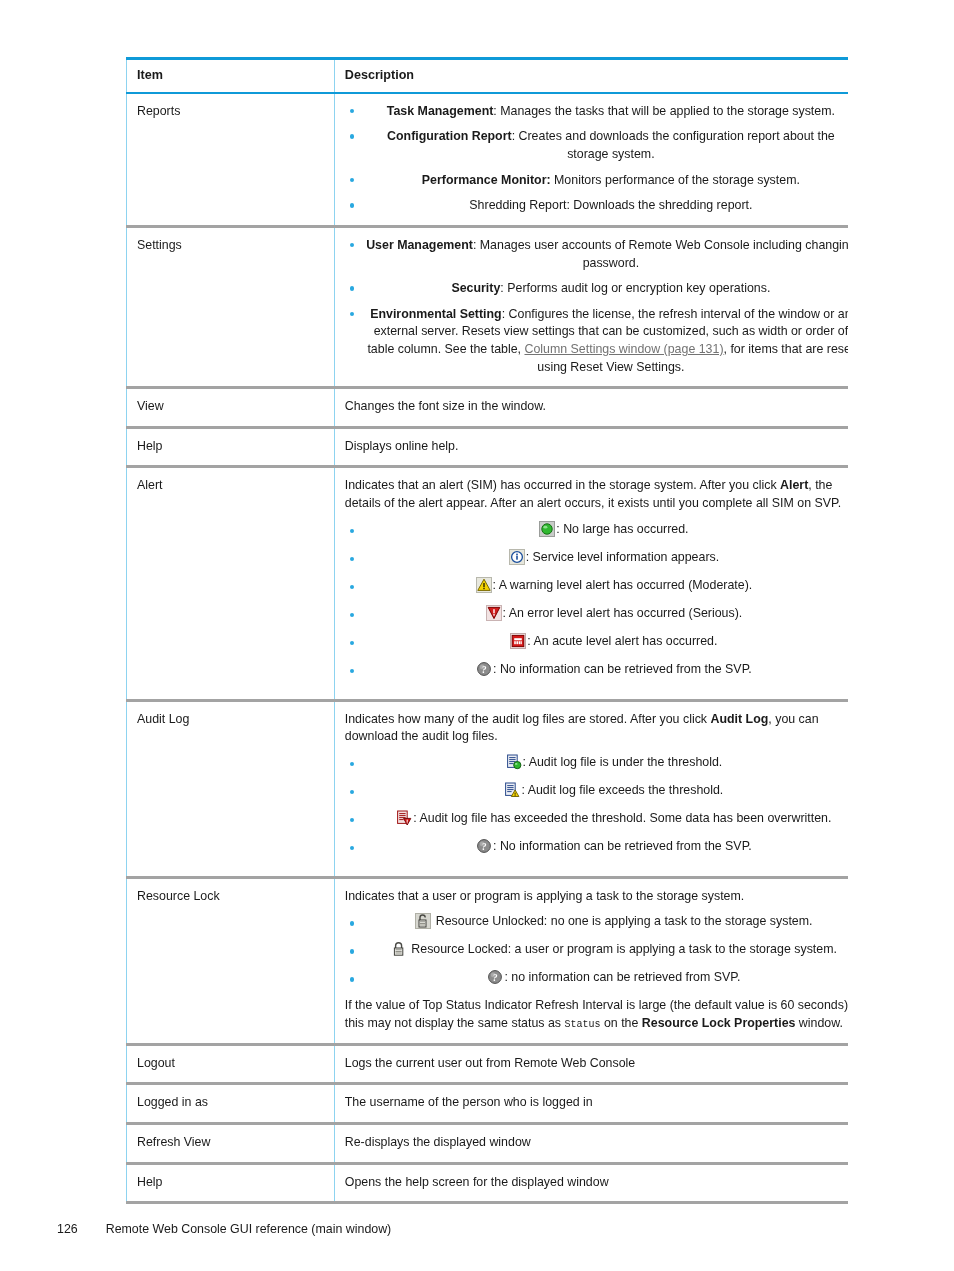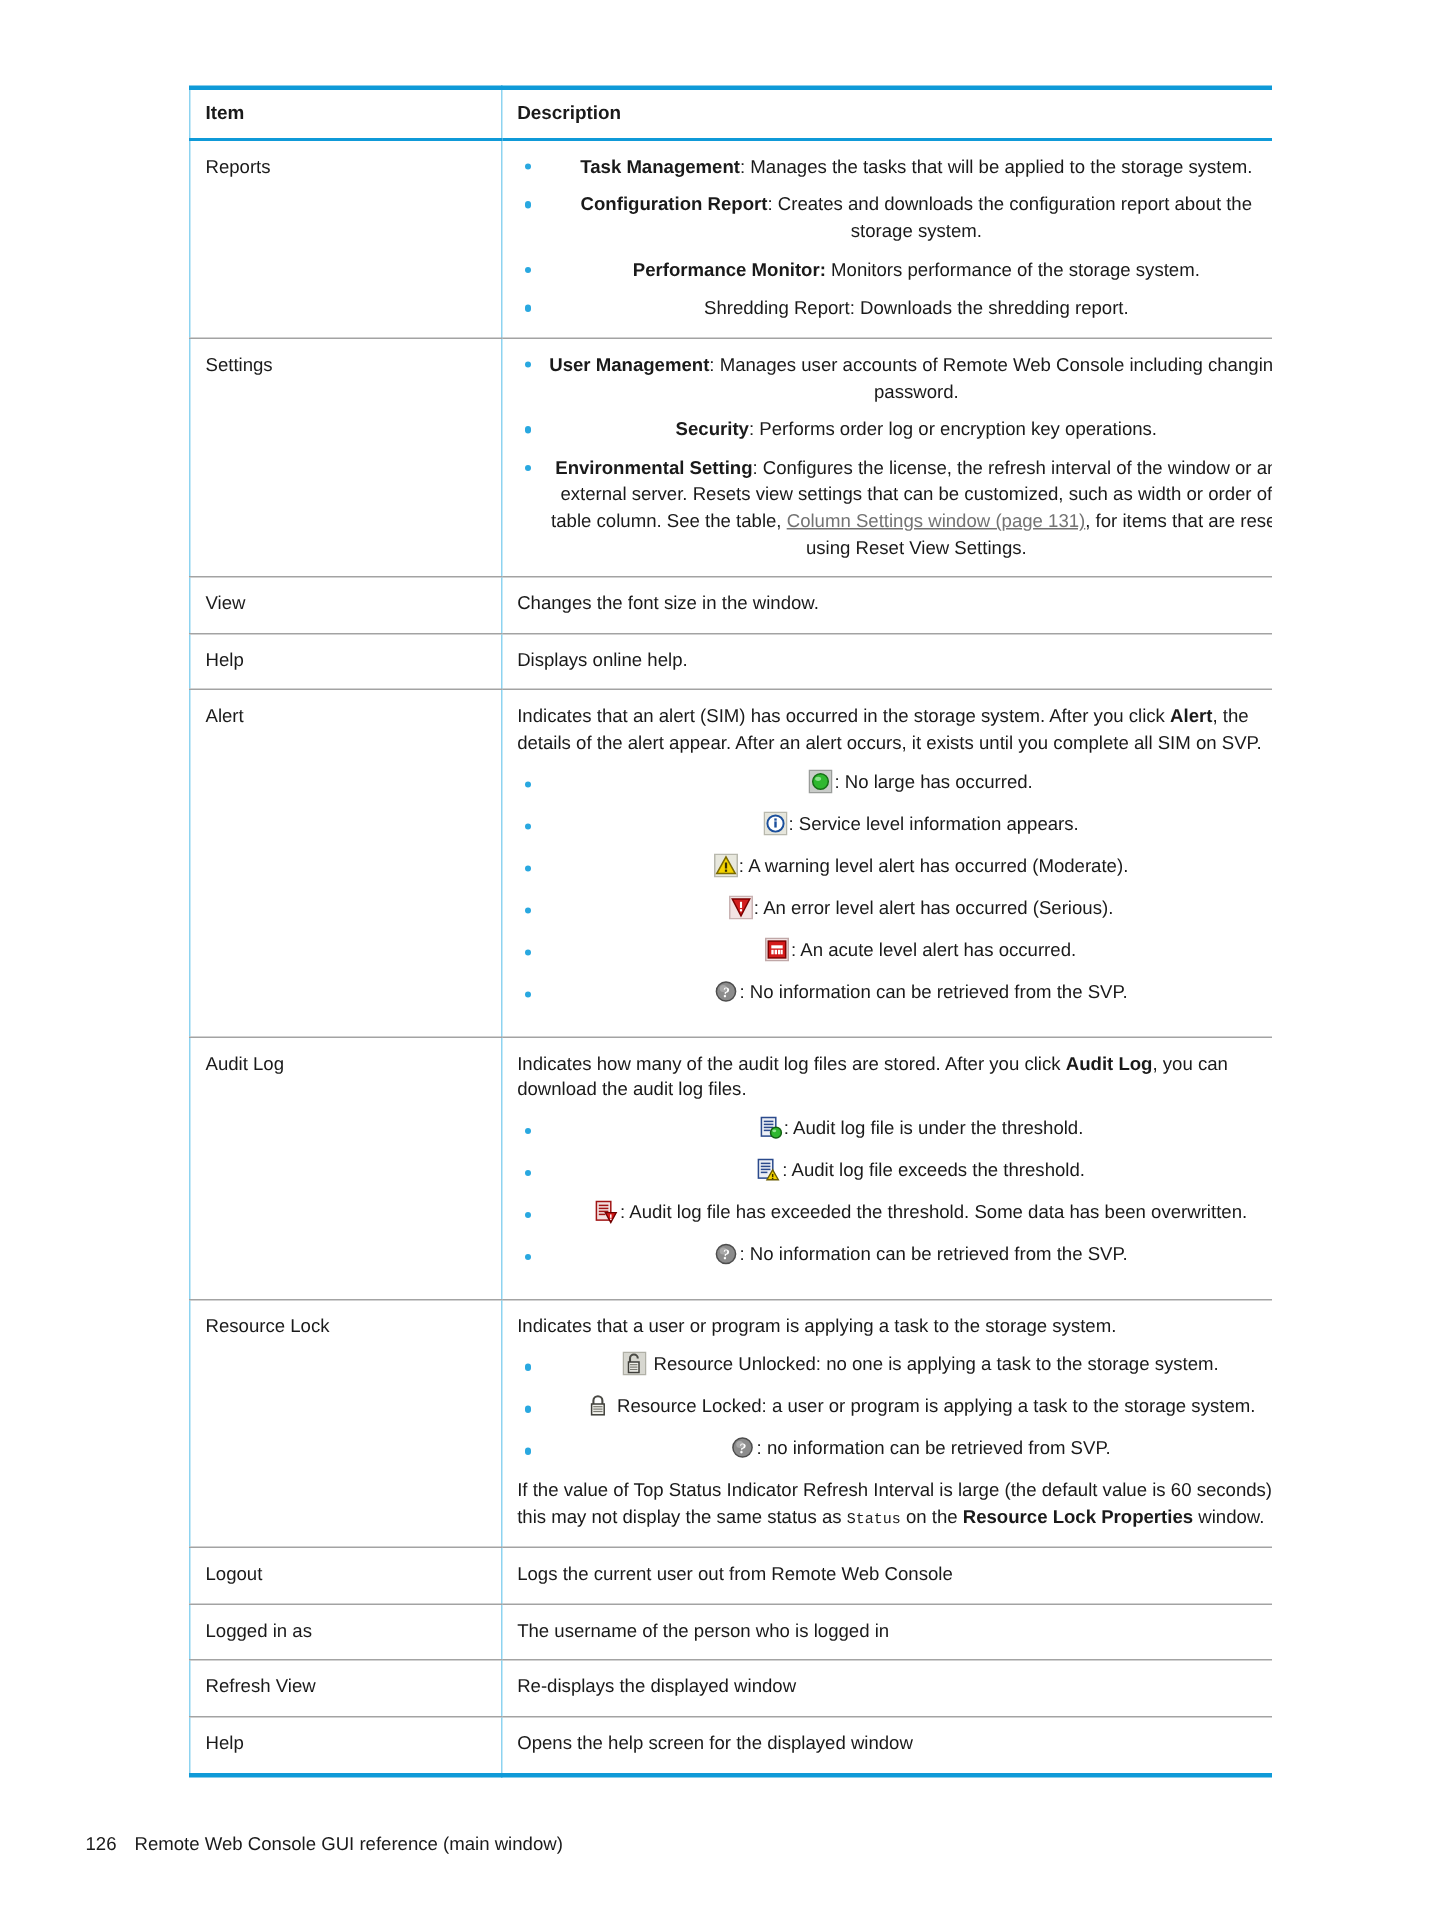--- a/index.html
+++ b/index.html
@@ -23,21 +23,21 @@
     border-collapse: collapse;
     border-top: 3px solid #0f9ad8;
     border-bottom: 3px solid #0f9ad8;
     border-left: 1px solid #8dd3f0;
     border-right: 1px solid #8dd3f0;
   }
   .ref-table td, .ref-table th {
     vertical-align: top;
     text-align: left;
     padding: 9px 10px 10px 10px;
-    border-bottom: 1px solid #a3a3a3;
+    border-bottom: 3px solid #a3a3a3;
     border-right: 1px solid #8dd3f0;
     font-size: 12.4px;
     line-height: 1.42;
     color: #1a1a1a;
     font-weight: normal;
   }
   .ref-table td:last-child, .ref-table th:last-child { border-right: none; }
   .ref-table thead th {
     font-weight: bold;
     border-bottom: 2px solid #0f9ad8;
@@ -92,21 +92,21 @@
 
   .trailing-para { margin-top: 9px; }
 
   .footer {
     position: absolute;
     left: 57px;
     top: 1222px;
     font-size: 12.4px;
     color: #1a1a1a;
   }
-  .footer .pgnum { margin-right: 12px; }
+  .footer .pgnum { margin-right: 28px; }
 </style>
 </head>
 <body>
 
 <div class="page">
 
   <table class="ref-table">
     <thead>
       <tr>
         <th class="col-item">Item</th>
@@ -125,21 +125,21 @@
             <li><span>Shredding Report: Downloads the shredding report.</span></li>
           </ul>
         </td>
       </tr>
 
       <tr>
         <td class="rowhead">Settings</td>
         <td>
           <ul class="blist">
             <li><b>User Management</b><span>: Manages user accounts of Remote Web Console including changing password.</span></li>
-            <li><b>Security</b><span>: Performs order log or encryption key operations.</span></li>
+            <li><b>Security</b><span>: Performs audit log or encryption key operations.</span></li>
             <li><b>Environmental Setting</b><span>: Configures the license, the refresh interval of the window or an external server. Resets view settings that can be customized, such as width or order of table column. See the table, </span><a class="link" href="#">Column Settings window (page 131)</a><span>, for items that are reset using Reset View Settings.</span></li>
           </ul>
         </td>
       </tr>
 
       <tr>
         <td class="rowhead">View</td>
         <td>
           <p class="para">Changes the font size in the window.</p>
         </td>

